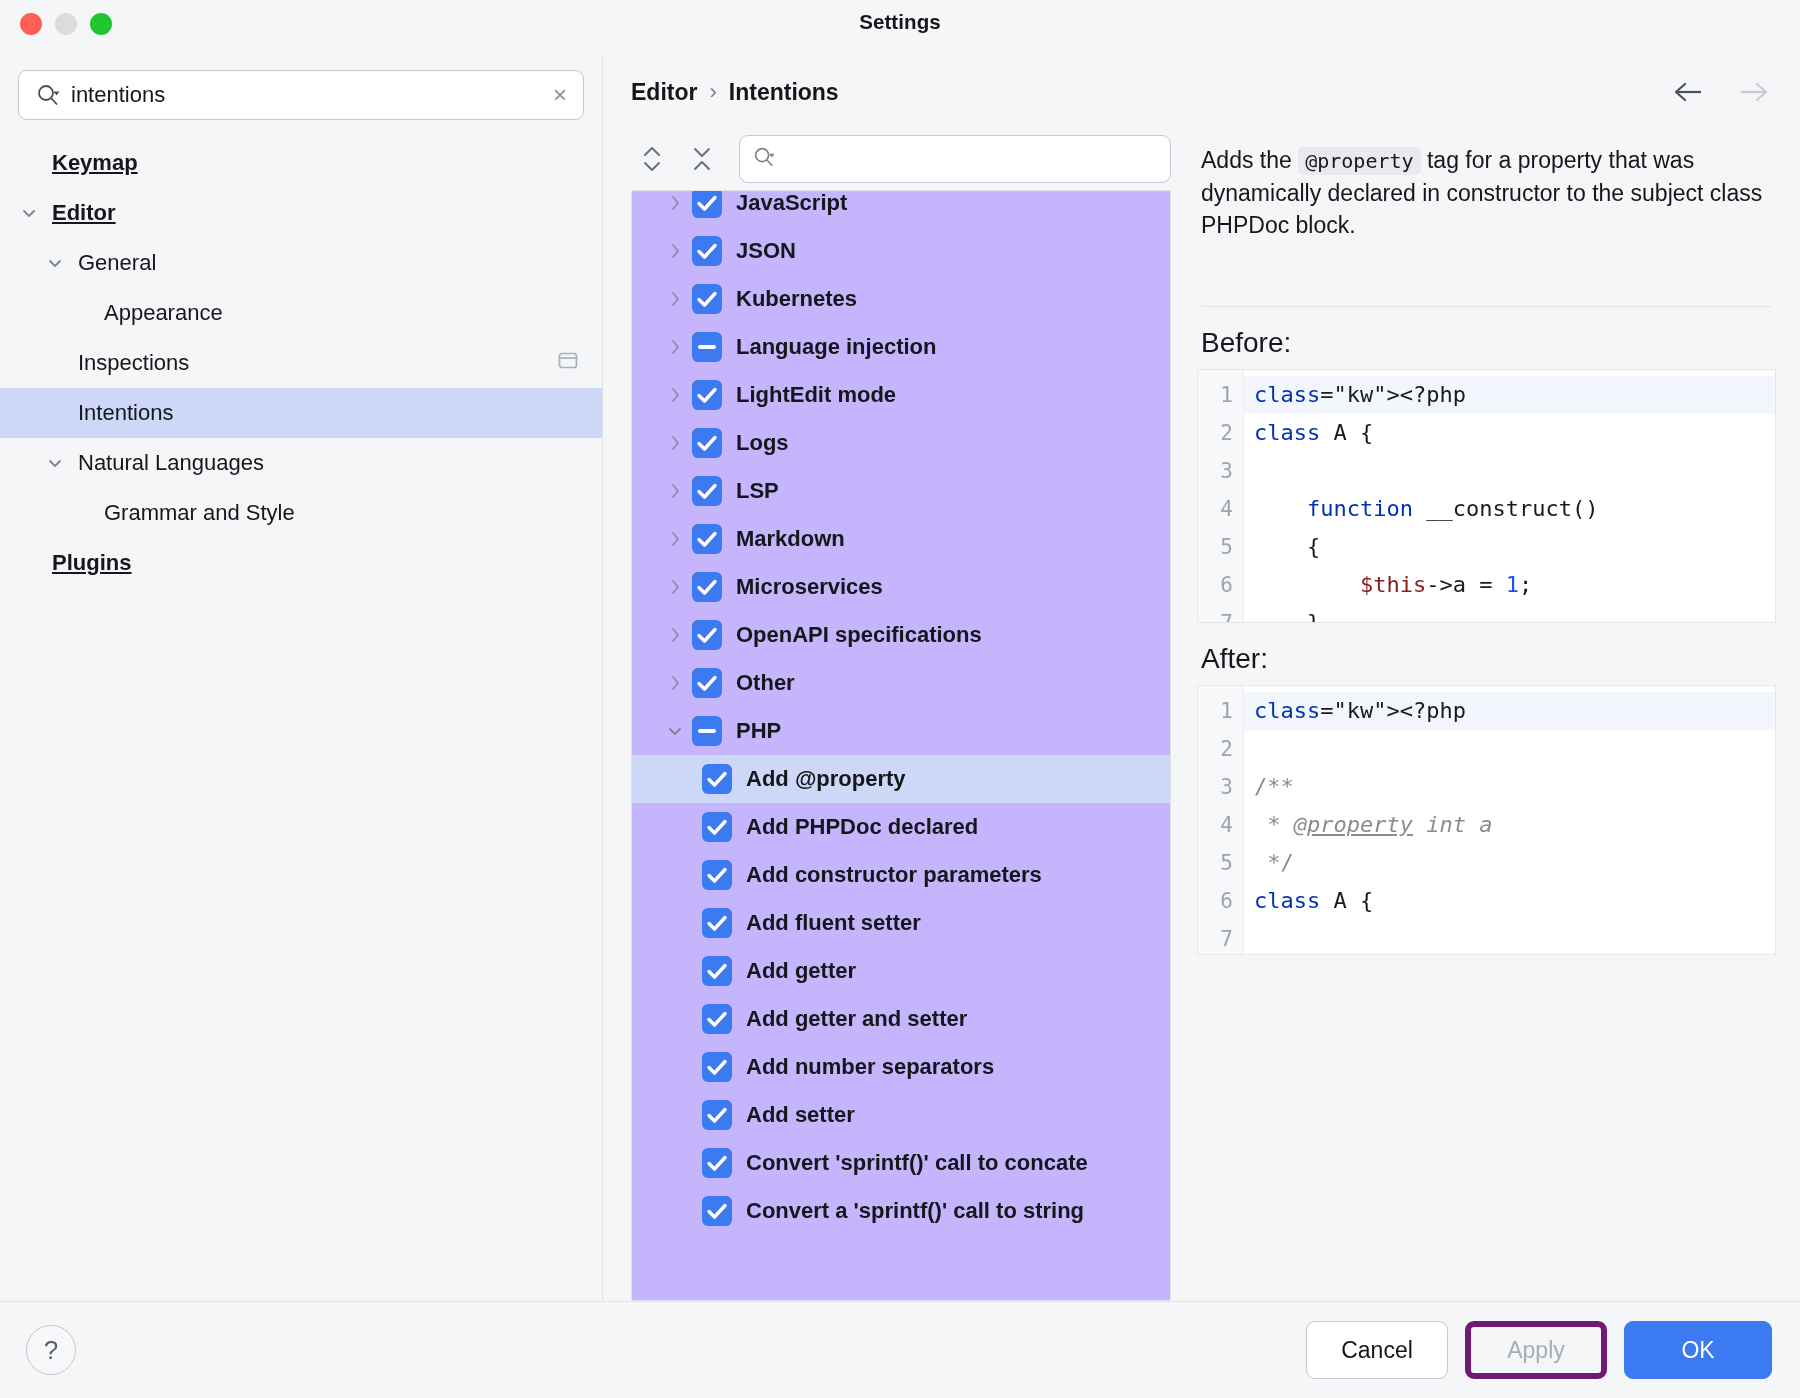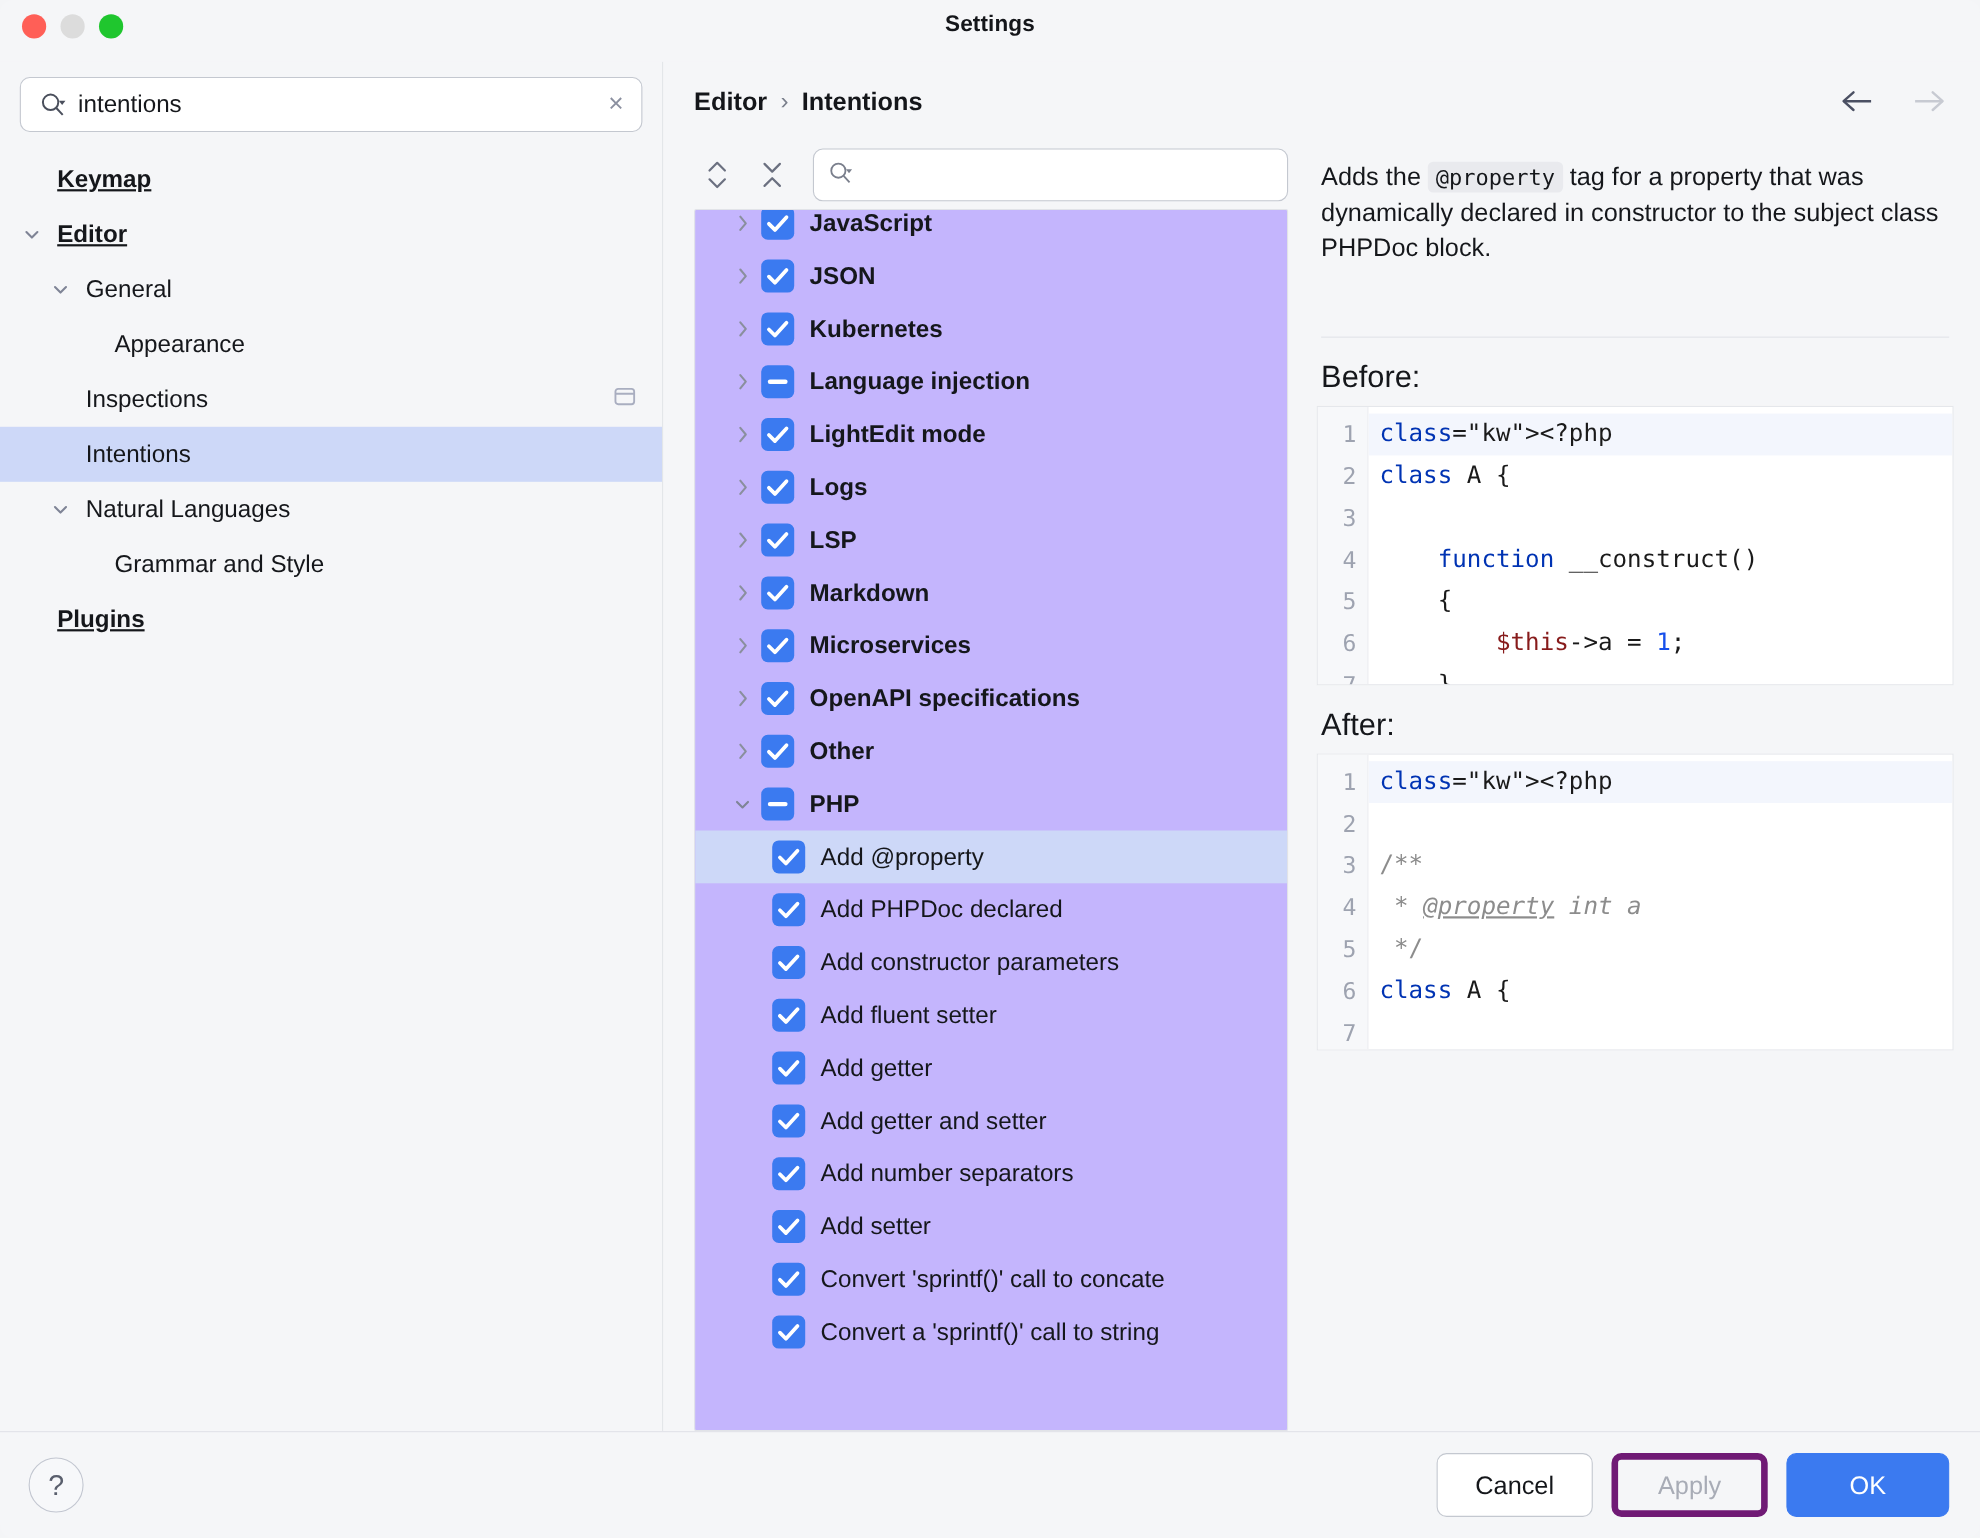--- a/index.html
+++ b/index.html
@@ -91,21 +91,21 @@
     margin-left:8px;flex:1 1 auto;height:48px;background:#fff;border:1px solid #c4c8d0;
     border-radius:9px;display:flex;align-items:center;padding:0 12px;gap:8px;box-sizing:border-box;
   }
   .minisearch input{flex:1;border:0;outline:0;background:transparent;font-family:inherit;font-size:20px;}
   .listbox{
     flex:1 1 auto;min-height:0;overflow:hidden;
     border:1px solid #e1e3e8;border-top:1px solid #e1e3e8;
     background:#c4b5fd;border-radius:2px;position:relative;
   }
   .inner{position:absolute;left:0;right:0;top:-12px;}
-  .lrow{height:48px;display:flex;align-items:center;cursor:pointer;white-space:nowrap;font-size:22px;color:#15171b;}
+  .lrow{height:48px;display:flex;align-items:center;cursor:pointer;white-space:nowrap;font-size:22px;color:#15171b;font-weight:bold;}
   .lrow.selected{background:#cdd8f8;}
   .lrow .lchev{width:34px;flex:0 0 34px;display:flex;align-items:center;justify-content:center;color:#8a8f9e;}
   .lrow.cat{font-weight:700;padding-left:26px;}
   .lrow.child{padding-left:26px;}
   .cb{
     width:30px;height:30px;flex:0 0 30px;border-radius:6px;background:#3b7af0;
     display:flex;align-items:center;justify-content:center;margin-right:14px;
   }
   .cb svg{display:block;}
   .childindent{width:44px;flex:0 0 44px;}

